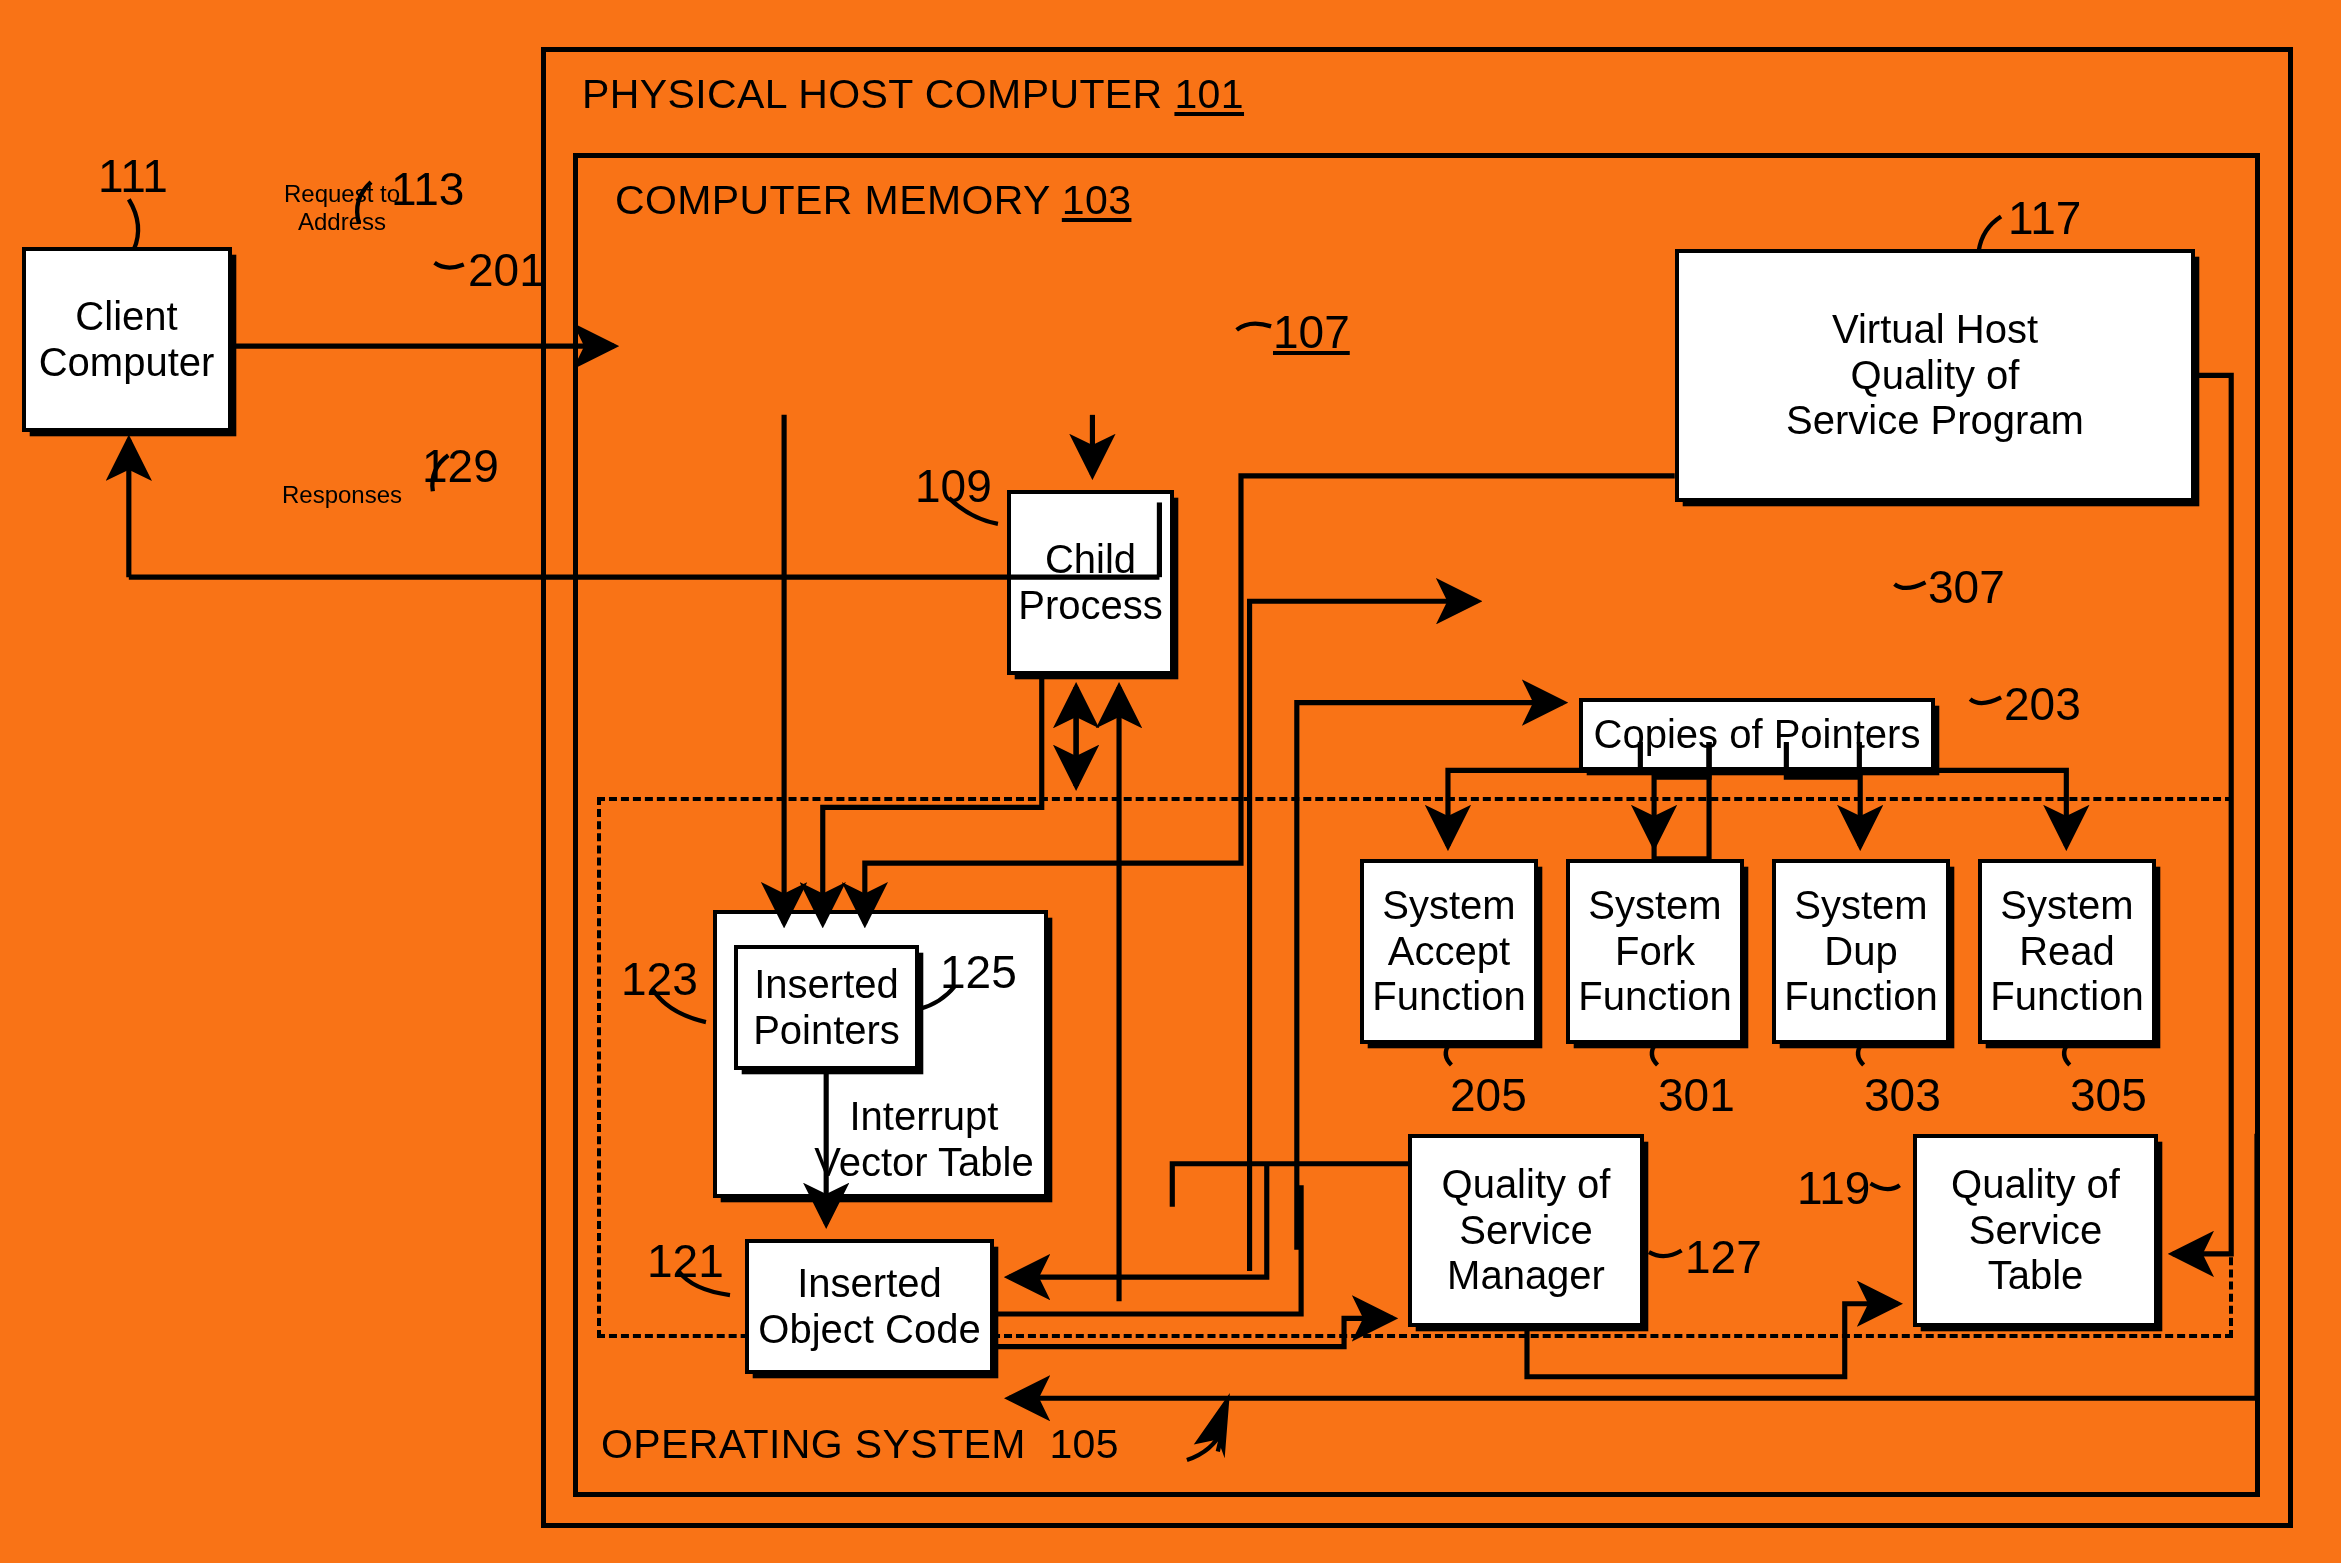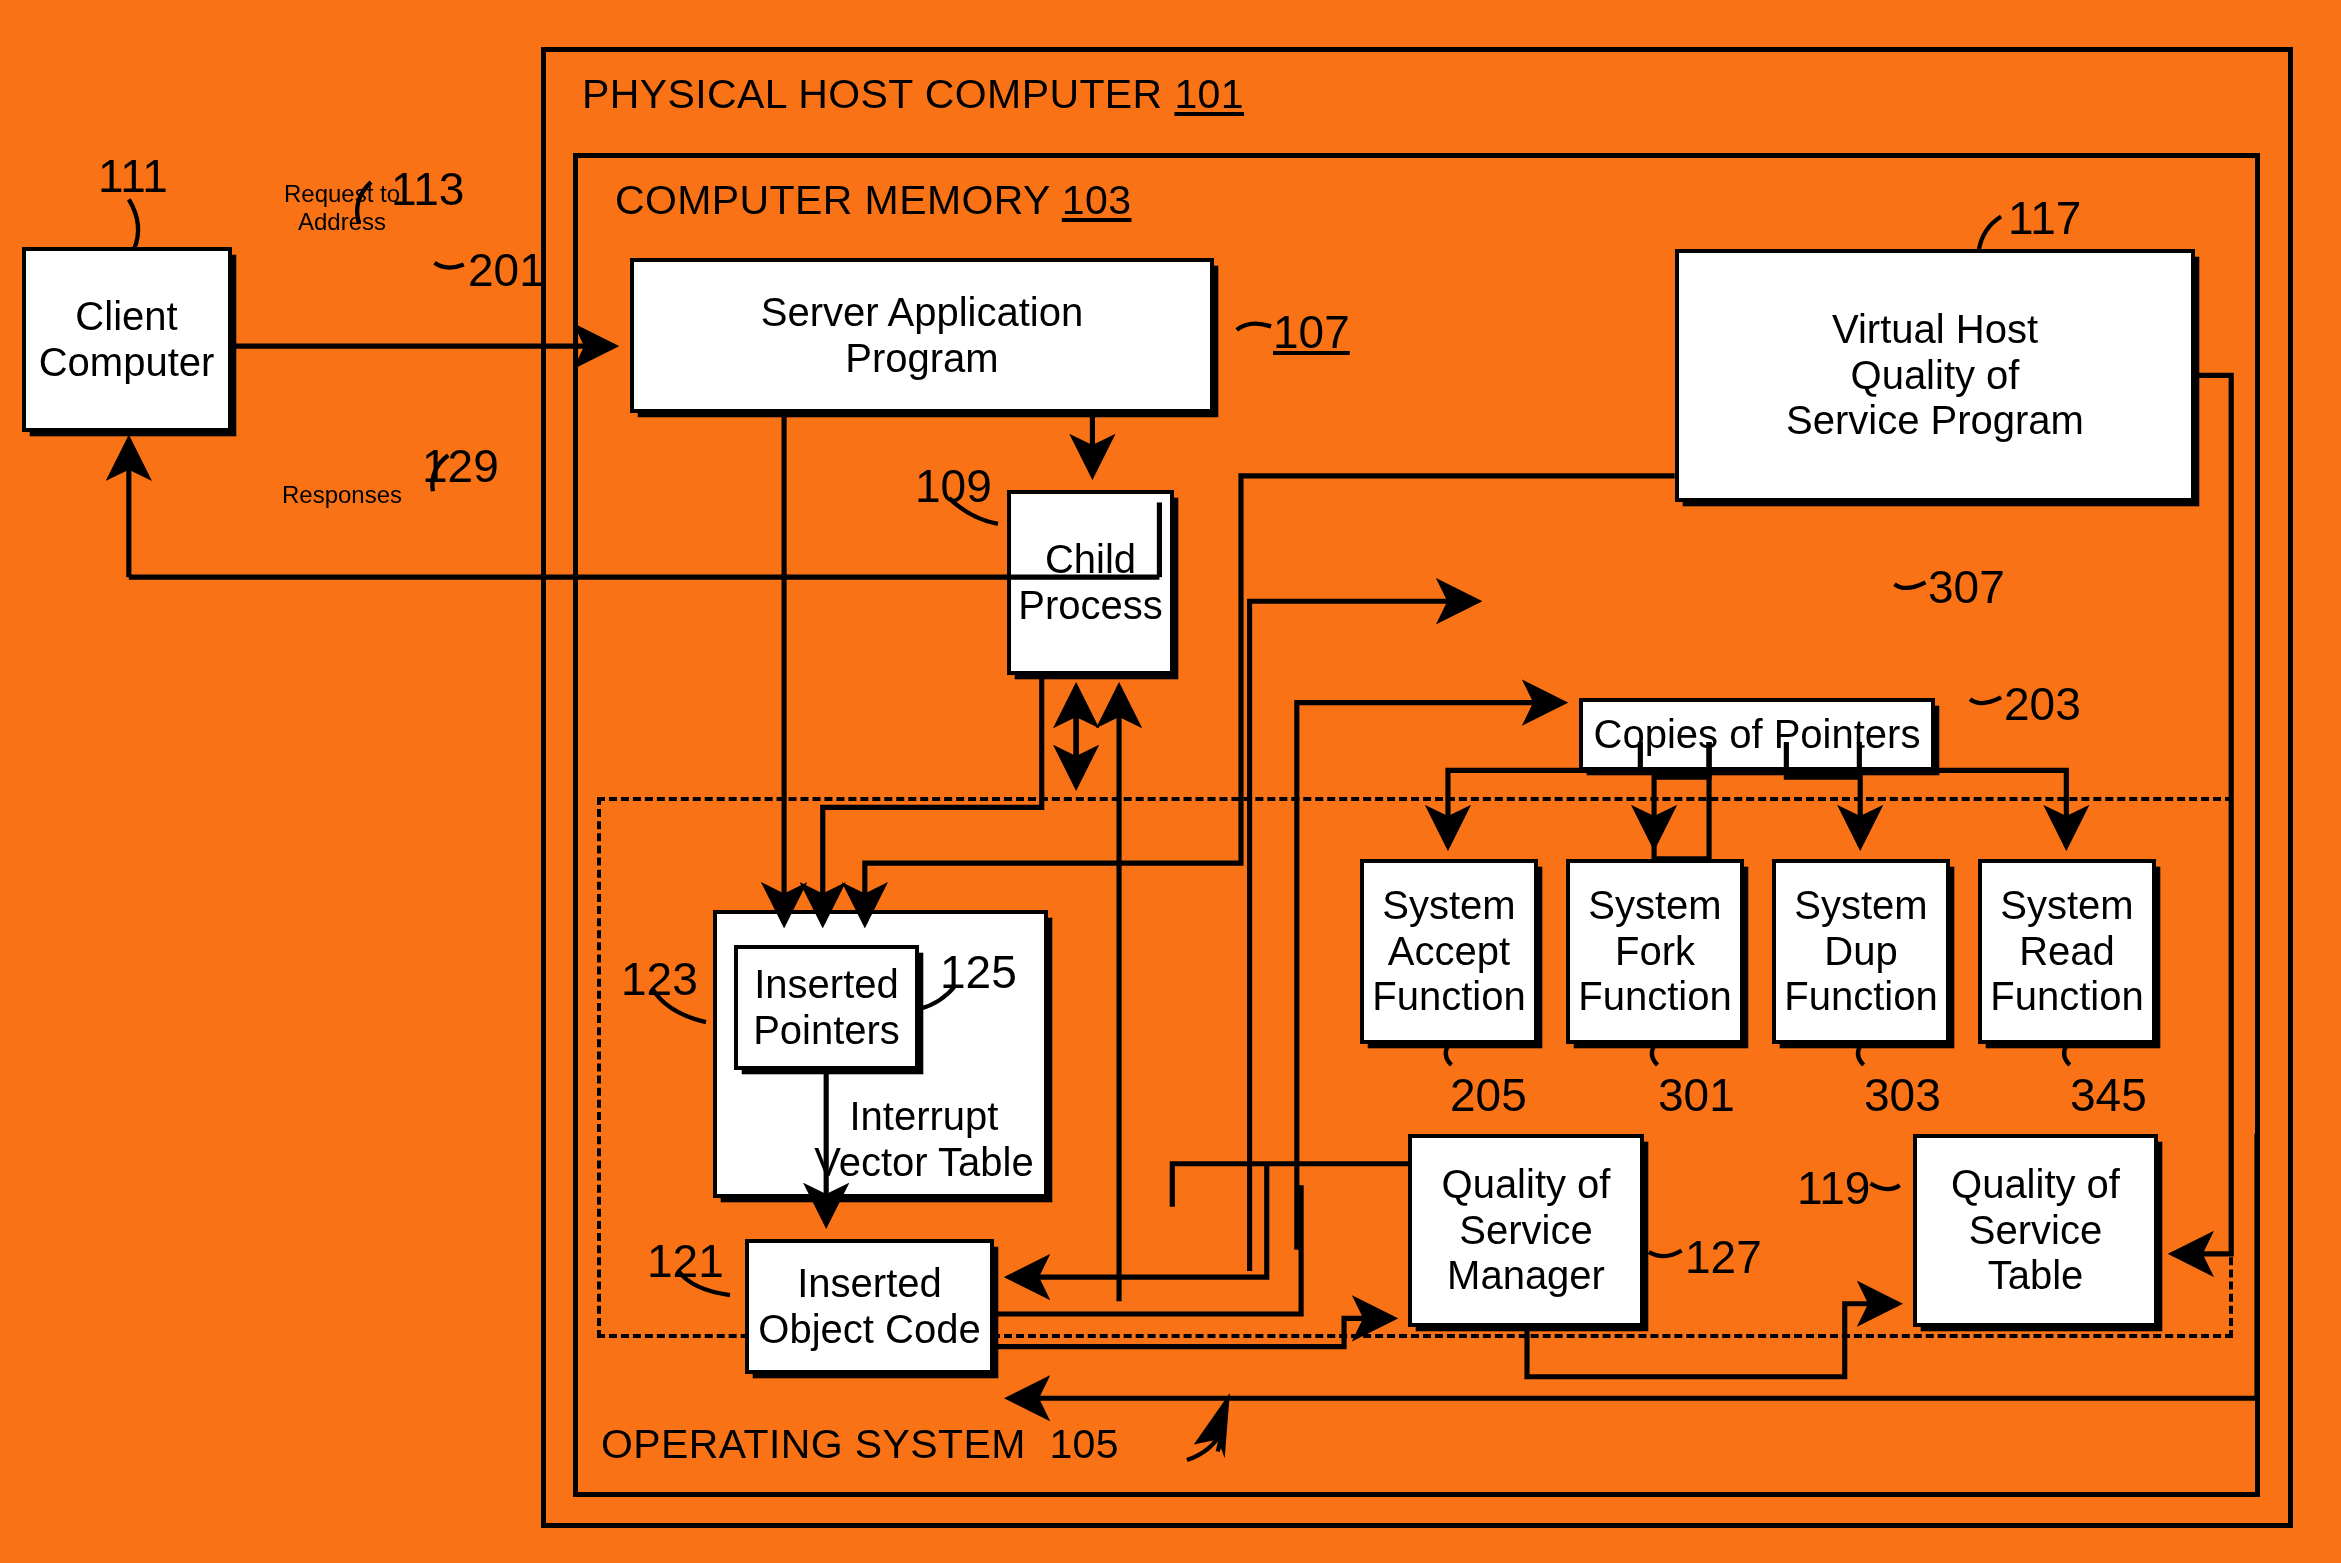--- a/index.html
+++ b/index.html
@@ -51,23 +51,20 @@
 
   <div class="region-label f48" style="left:601px;top:1421px;">
     <span>OPERATING SYSTEM</span>
     &nbsp;<span>105</span>
   </div>
 
   <div class="box f46" style="left:21.5px;top:247px;width:210px;height:185px;">
     <span>Client<br>Computer</span>
   </div>
 
-  <div class="box f46" style="left:630px;top:258px;width:584px;height:155px;">
-    <span>Server Application<br>Program</span>
-  </div>
 
   <div class="box f46" style="left:1007px;top:490px;width:167px;height:185px;">
     <span>Child<br>Process</span>
   </div>
 
   <div class="box f46" style="left:1675px;top:249px;width:520px;height:253px;">
     <span>Virtual Host<br>Quality of<br>Service Program</span>
   </div>
 
 
@@ -124,21 +121,21 @@
   <div class="ref" style="left:468px;top:243px;">201</div>
   <div class="ref" style="left:422px;top:423px;margin-top:16px;">129</div>
   <div class="ref" style="left:1273px;top:305px;text-decoration:underline;">107</div>
   <div class="ref" style="left:915px;top:459px;">109</div>
   <div class="ref" style="left:2008px;top:191px;">117</div>
   <div class="ref" style="left:1928px;top:560px;">307</div>
   <div class="ref" style="left:2004px;top:677px;">203</div>
   <div class="ref" style="left:1450px;top:1068px;">205</div>
   <div class="ref" style="left:1658px;top:1068px;">301</div>
   <div class="ref" style="left:1864px;top:1068px;">303</div>
-  <div class="ref" style="left:2070px;top:1068px;">345</div>
+  <div class="ref" style="left:2070px;top:1068px;">305</div>
   <div class="ref" style="left:621px;top:952px;">123</div>
   <div class="ref" style="left:940px;top:945px;">125</div>
   <div class="ref" style="left:647px;top:1234px;">121</div>
   <div class="ref" style="left:1685px;top:1230px;">127</div>
   <div class="ref" style="left:1797px;top:1161px;">119</div>
 
   <svg id="wires" viewBox="0 0 2727 1821">
     <defs>
       <marker id="ah" markerWidth="9" markerHeight="9" refX="8" refY="4.5" orient="auto" markerUnits="strokeWidth">
         <path d="M0,0 L9,4.5 L0,9 L2.2,4.5 z" fill="#000"></path>

